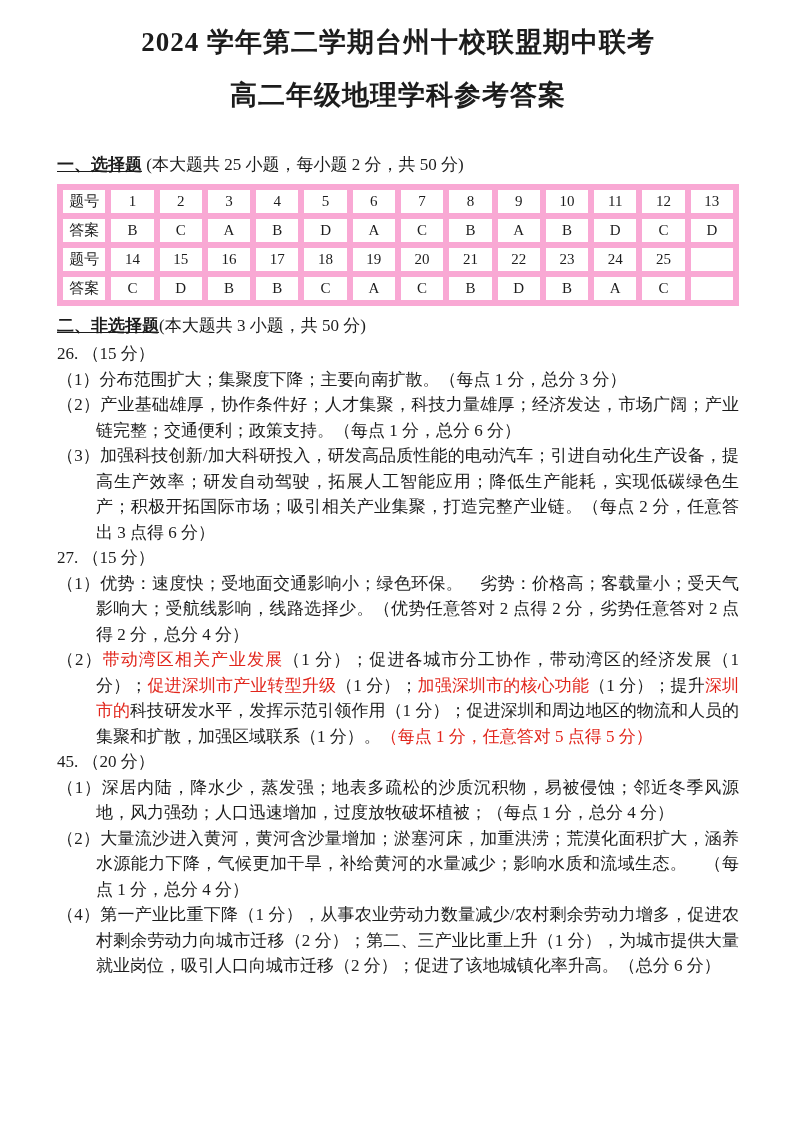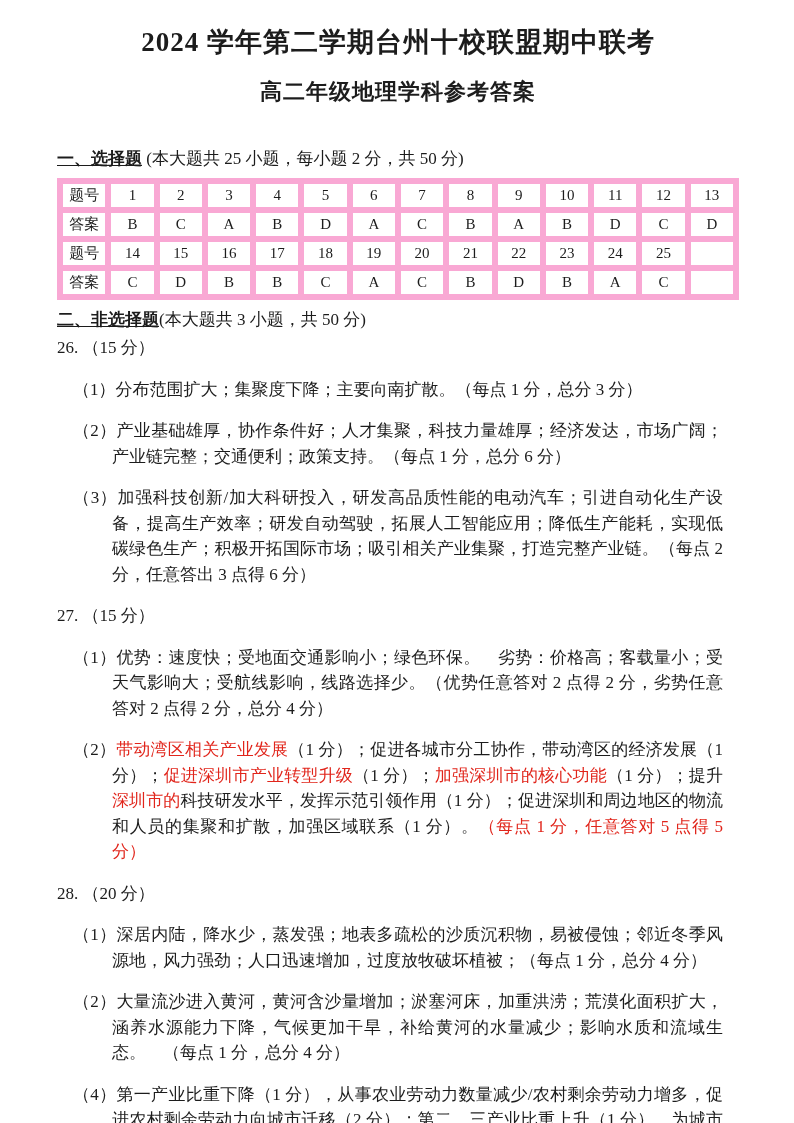--- a/index.html
+++ b/index.html
@@ -12,39 +12,39 @@
     font-family:"Liberation Serif","DejaVu Serif",serif;
     color:#1c1c1c;
     overflow:hidden;
     border-radius:7px;
   }
   .doc-title{
     font-size:27px;font-weight:bold;text-align:center;
     margin:0 0 17px 0;letter-spacing:1px;
   }
   .doc-subtitle{
-    font-size:22px;font-weight:bold;text-align:center;
+    font-size:27px;font-weight:bold;text-align:center;
     margin:0 0 40px 0;letter-spacing:1px;
   }
   .sec-heading{font-size:17px;margin:0 0 7px 0;line-height:24px;}
   .sec-heading .bold{font-weight:bold;text-decoration:underline;}
   .sec-heading.second{margin:2px 0 3px 0;}
   table.answer-table{
     width:100%;border-collapse:collapse;table-layout:fixed;
     border:1.5px solid #000;margin:0 0 8px 0;
   }
   table.answer-table td{
     border:6px solid #f9a8d4;height:23px;
     text-align:center;vertical-align:middle;
     font-size:15px;padding:0;overflow:hidden;
   }
   .body-text{font-size:17px;line-height:25.5px;}
   .qnum{margin:0;text-align:left;}
   .item{
-    margin:16px;text-align:justify;
+    margin:0;text-align:justify;
     padding-left:39px;text-indent:-39px;
   }
   .red{color:var(--accent-red,#e1251b);}
   .u{text-decoration:underline;text-underline-offset:3px;}
 </style>
 </head>
 <body>
 
 <div class="page">
 
@@ -125,19 +125,19 @@
   <p class="sec-heading second"><span class="bold">二、非选择题</span><span>(本大题共 3 小题，共 50 分)</span></p>
 
   <div class="body-text">
       <p class="qnum">26. （15 分）</p>
       <p class="item"><span>（1）</span><span>分布范围扩大；集聚度下降；主要向南扩散。（每点 1 分，总分 3 分）</span></p>
       <p class="item"><span>（2）</span><span>产业基础雄厚，协作条件好；人才集聚，科技力量雄厚；经济发达，市场广阔；产业链完整；交通便利；政策支持。（每点 1 分，总分 6 分）</span></p>
       <p class="item"><span>（3）</span><span>加强科技创新/加大科研投入，研发高品质性能的电动汽车；引进自动化生产设备，提高生产效率；研发自动驾驶，拓展人工智能应用；降低生产能耗，实现低碳绿色生产；积极开拓国际市场；吸引相关产业集聚，打造完整产业链。（每点 2 分，任意答出 3 点得 6 分）</span></p>
       <p class="qnum">27. （15 分）</p>
       <p class="item"><span>（1）</span><span>优势：速度快；受地面交通影响小；绿色环保。　劣势：价格高；客载量小；受天气影响大；受航线影响，线路选择少。（优势任意答对 2 点得 2 分，劣势任意答对 2 点得 2 分，总分 4 分）</span></p>
       <p class="item"><span>（2）</span><span class="red">带动湾区相关产业发展</span><span>（1 分）；促进各城市分工协作，带动湾区的经济发展（1 分）；</span><span class="red">促进深圳市产业转型升级</span><span>（1 分）；</span><span class="red">加强深圳市的核心功能</span><span>（1 分）；提升</span><span class="red">深圳市的</span><span>科技研发水平，发挥示范引领作用（1 分）；促进深圳和周边地区的物流和人员的集聚和扩散，加强区域联系（1 分）。</span><span class="red">（每点 1 分，任意答对 5 点得 5 分）</span></p>
-      <p class="qnum">28. （20 分）</p>
+      <p class="qnum">45. （20 分）</p>
       <p class="item"><span>（1）</span><span>深居内陆，降水少，蒸发强；地表多疏松的沙质沉积物，易被侵蚀；邻近冬季风源地，风力强劲；人口迅速增加，过度放牧破坏植被；（每点 1 分，总分 4 分）</span></p>
       <p class="item"><span>（2）</span><span>大量流沙进入黄河，黄河含沙量增加；淤塞河床，加重洪涝；荒漠化面积扩大，涵养水源能力下降，气候更加干旱，补给黄河的水量减少；影响水质和流域生态。　（每点 1 分，总分 4 分）</span></p>
       <p class="item"><span>（4）</span><span>第一产业比重下降（1 分），从事农业劳动力数量减少/农村剩余劳动力增多，促进农村剩余劳动力向城市迁移（2 分）；第二、三产业比重上升（1 分），为城市提供大量就业岗位，吸引人口向城市迁移（2 分）；促进了该地城镇化率升高。（总分 6 分）</span></p>
     </div>
 
 </div>
 
 </body></html>

